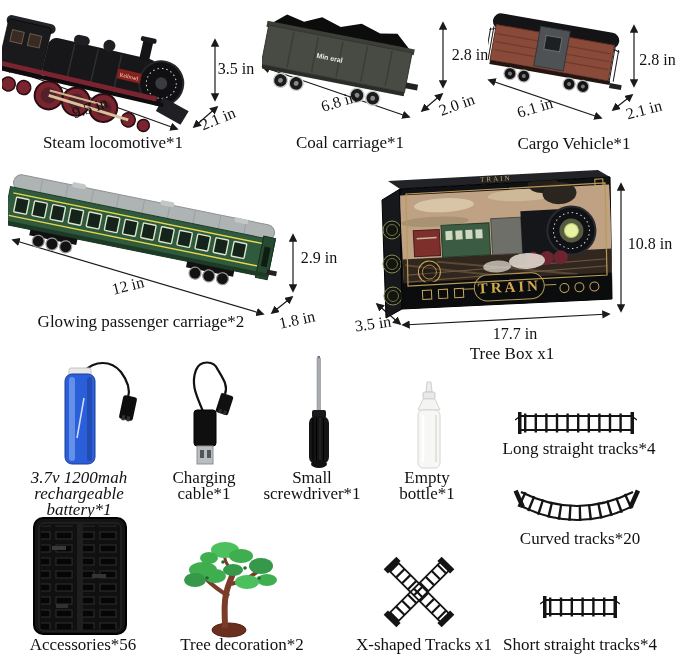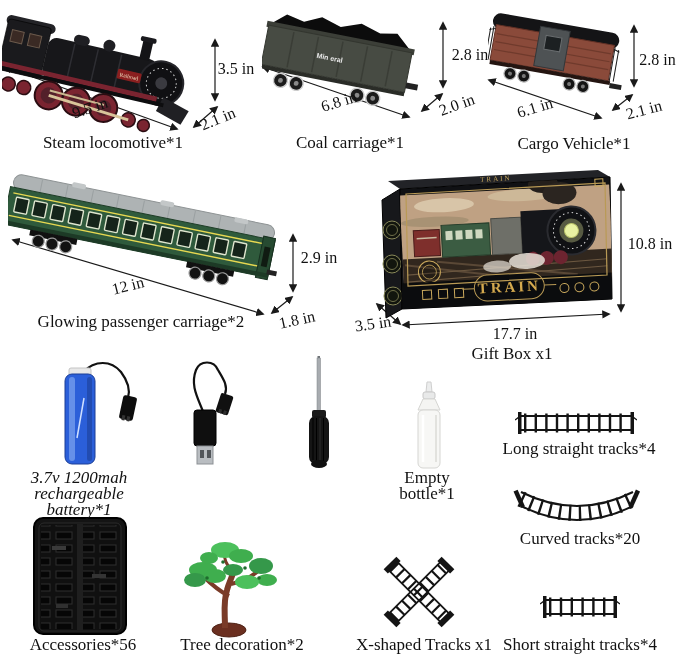--- a/index.html
+++ b/index.html
@@ -427,25 +427,33 @@
   <div class="dim r12" style="left:270px;top:311px;width:54px;">1.8 in</div>
 
   <div class="dim" style="left:480px;top:325px;width:70px;">17.7 in</div>
   <div class="dim" style="left:622px;top:235px;width:56px;">10.8 in</div>
   <div class="dim r8" style="left:348px;top:315px;width:50px;">3.5 in</div>
 
   <div class="cap" style="left:18px;top:133px;width:190px;">Steam locomotive*1</div>
   <div class="cap" style="left:288px;top:133px;width:124px;">Coal carriage*1</div>
   <div class="cap" style="left:508px;top:134px;width:132px;">Cargo Vehicle*1</div>
   <div class="cap" style="left:28px;top:312px;width:226px;">Glowing passenger carriage*2</div>
-  <div class="cap" style="left:450px;top:344px;width:124px;">Gift Box x1</div>
+  <div class="cap" style="left:450px;top:344px;width:124px;">Tree Box x1</div>
 
   <div class="cap2" style="left:0px;top:470px;width:158px;font-style:italic;">
     <div>3.7v 1200mah</div>
     <div>rechargeable battery*1</div>
+  </div>
+  <div class="cap2" style="left:166px;top:470px;width:76px;">
+    <div>Charging</div>
+    <div>cable*1</div>
+  </div>
+  <div class="cap2" style="left:256px;top:470px;width:112px;">
+    <div>Small</div>
+    <div>screwdriver*1</div>
   </div>
   <div class="cap2" style="left:392px;top:470px;width:70px;">
     <div>Empty</div>
     <div>bottle*1</div>
   </div>
 
   <div class="cap" style="left:498px;top:439px;width:162px;">Long straight tracks*4</div>
   <div class="cap" style="left:506px;top:529px;width:148px;">Curved tracks*20</div>
   <div class="cap" style="left:16px;top:635px;width:134px;">Accessories*56</div>
   <div class="cap" style="left:170px;top:635px;width:144px;">Tree decoration*2</div>

